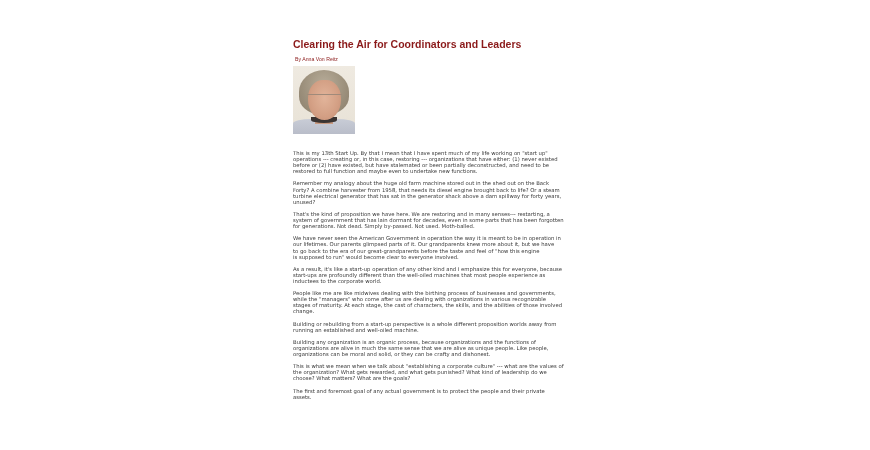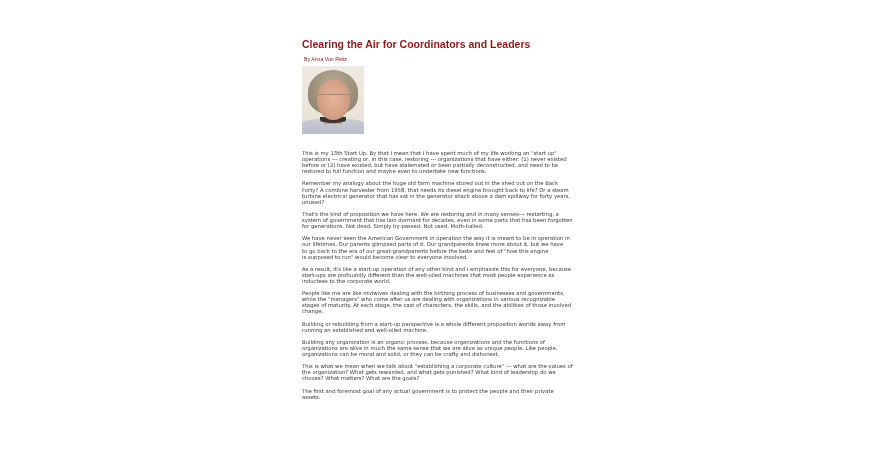--- a/index.html
+++ b/index.html
@@ -1,19 +1,19 @@
 <!DOCTYPE html>
 <html><head>
   <meta charset="utf-8">
   <style>
     html, body { margin: 0; padding: 0; background: #ffffff; }
     body { width: 870px; height: 450px; overflow: hidden; position: relative; }
     .article {
       position: absolute;
-      left: 302px;
+      left: 293px;
       top: 38px;
       width: 290px;
     }
     .title {
       font-family: "Liberation Sans", sans-serif;
       font-weight: bold;
       font-size: 10.5px;
       color: #8b1a1a;
       margin: 0;
       line-height: 13px;

